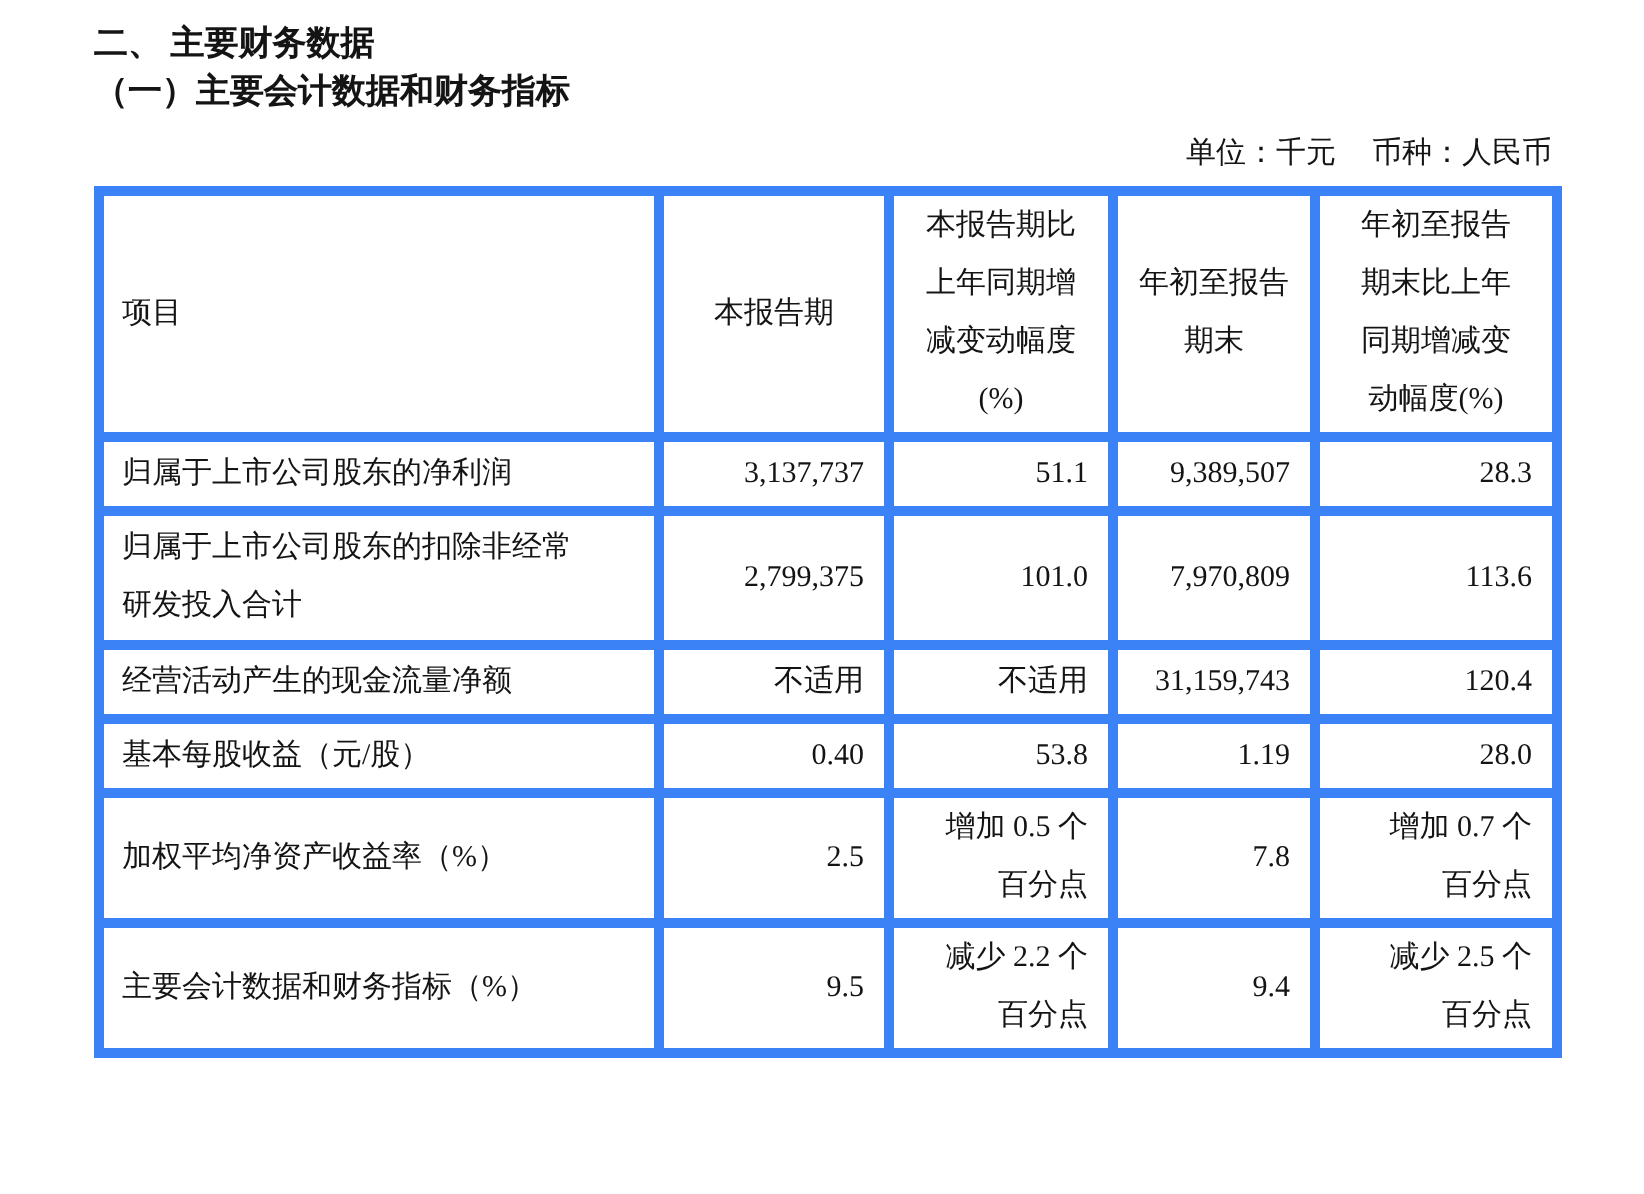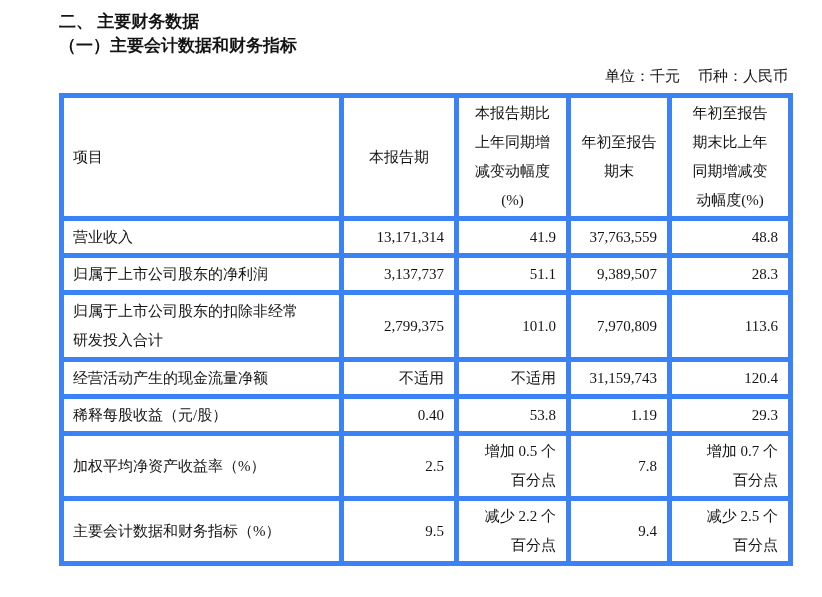--- a/index.html
+++ b/index.html
@@ -1,20 +1,20 @@
 <!DOCTYPE html>
 <html><head>
 <meta charset="utf-8">
 <style>
   html,body { margin:0; padding:0; }
   body {
     width:822px; height:597px; background:#ffffff; overflow:hidden;
     font-family:"Liberation Serif","DejaVu Serif",serif; color:#141414;
   }
-  .page { padding:10px 0 0 47px; width:729px;margin-left:12px; }
+  .page { padding:10px 0 0 47px; width:729px; }
   .heading { font-size:17px; font-weight:bold; margin:0; line-height:24px; white-space:pre-line; }
   .unit-line { text-align:right; font-size:15px; margin:9px 0 7px 0; }
   .unit-line .sep { display:inline-block; width:18px; }
   table.fin {
     border-collapse:collapse; table-layout:fixed; width:729px;
     font-size:15px; color:#141414;
   }
   table.fin th, table.fin td {
     border:5px solid #3b82f6; white-space:pre-line;
     line-height:29px; vertical-align:middle; overflow:hidden;
@@ -57,27 +57,20 @@
         <th>年初至报告
 期末</th>
         <th>年初至报告
 期末比上年
 同期增减变
 动幅度(%)</th>
       </tr>
     </thead>
     <tbody>
       <tr class="h32">
-        <td class="item">营业收入</td>
-        <td class="num">13,171,314</td>
-        <td class="num">41.9</td>
-        <td class="num">37,763,559</td>
-        <td class="num">48.8</td>
-      </tr>
-      <tr class="h32">
         <td class="item">归属于上市公司股东的净利润</td>
         <td class="num">3,137,737</td>
         <td class="num">51.1</td>
         <td class="num">9,389,507</td>
         <td class="num">28.3</td>
       </tr>
       <tr class="h62">
         <td class="item">归属于上市公司股东的扣除非经常
 研发投入合计</td>
         <td class="num">2,799,375</td>
@@ -86,25 +79,25 @@
         <td class="num">113.6</td>
       </tr>
       <tr class="h32">
         <td class="item">经营活动产生的现金流量净额</td>
         <td class="num">不适用</td>
         <td class="num">不适用</td>
         <td class="num">31,159,743</td>
         <td class="num">120.4</td>
       </tr>
       <tr class="h32">
-        <td class="item">稀释每股收益（元/股）</td>
+        <td class="item">基本每股收益（元/股）</td>
         <td class="num">0.40</td>
         <td class="num">53.8</td>
         <td class="num">1.19</td>
-        <td class="num">29.3</td>
+        <td class="num">28.0</td>
       </tr>
       <tr class="h60">
         <td class="item">加权平均净资产收益率（%）</td>
         <td class="num">2.5</td>
         <td class="num">增加 0.5 个
 百分点</td>
         <td class="num">7.8</td>
         <td class="num">增加 0.7 个
 百分点</td>
       </tr>

